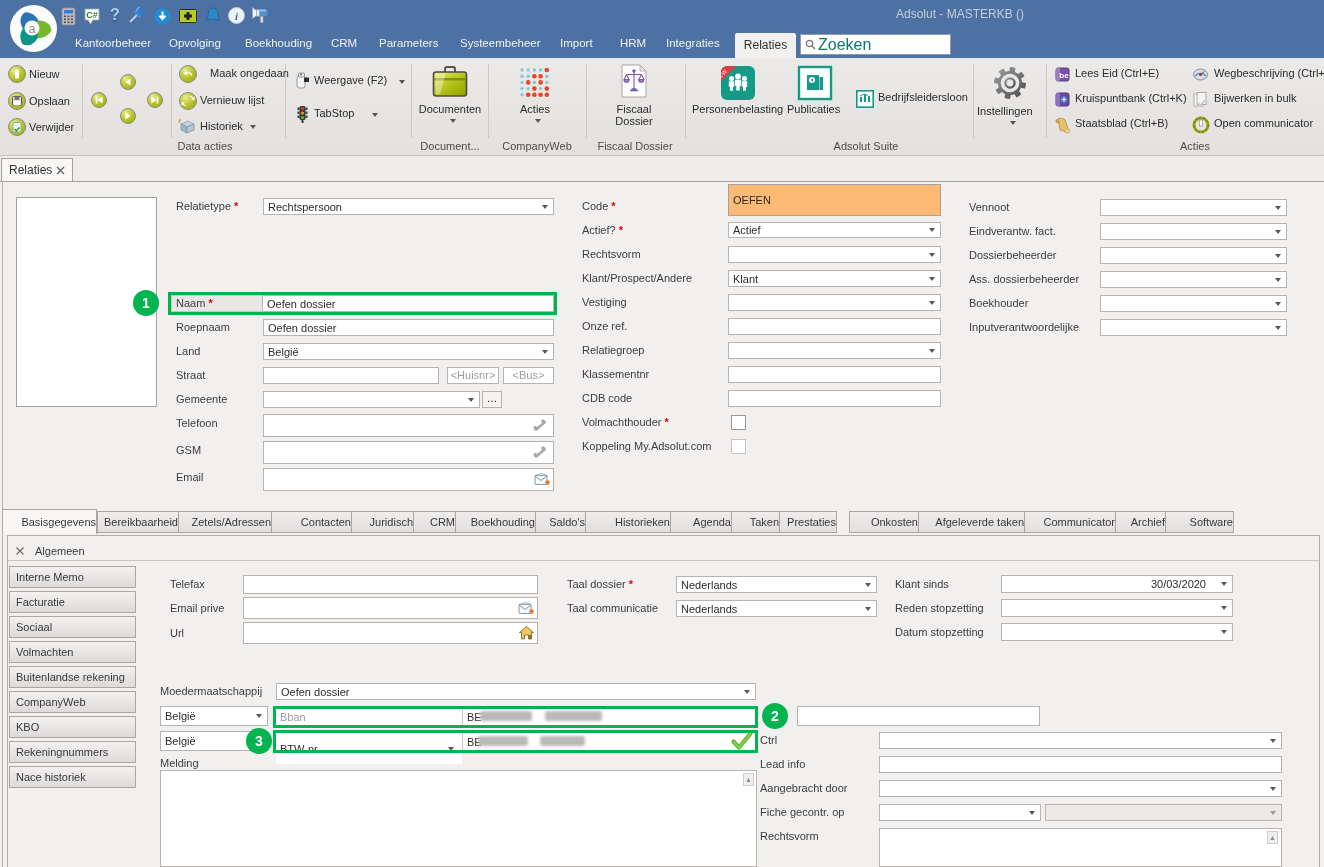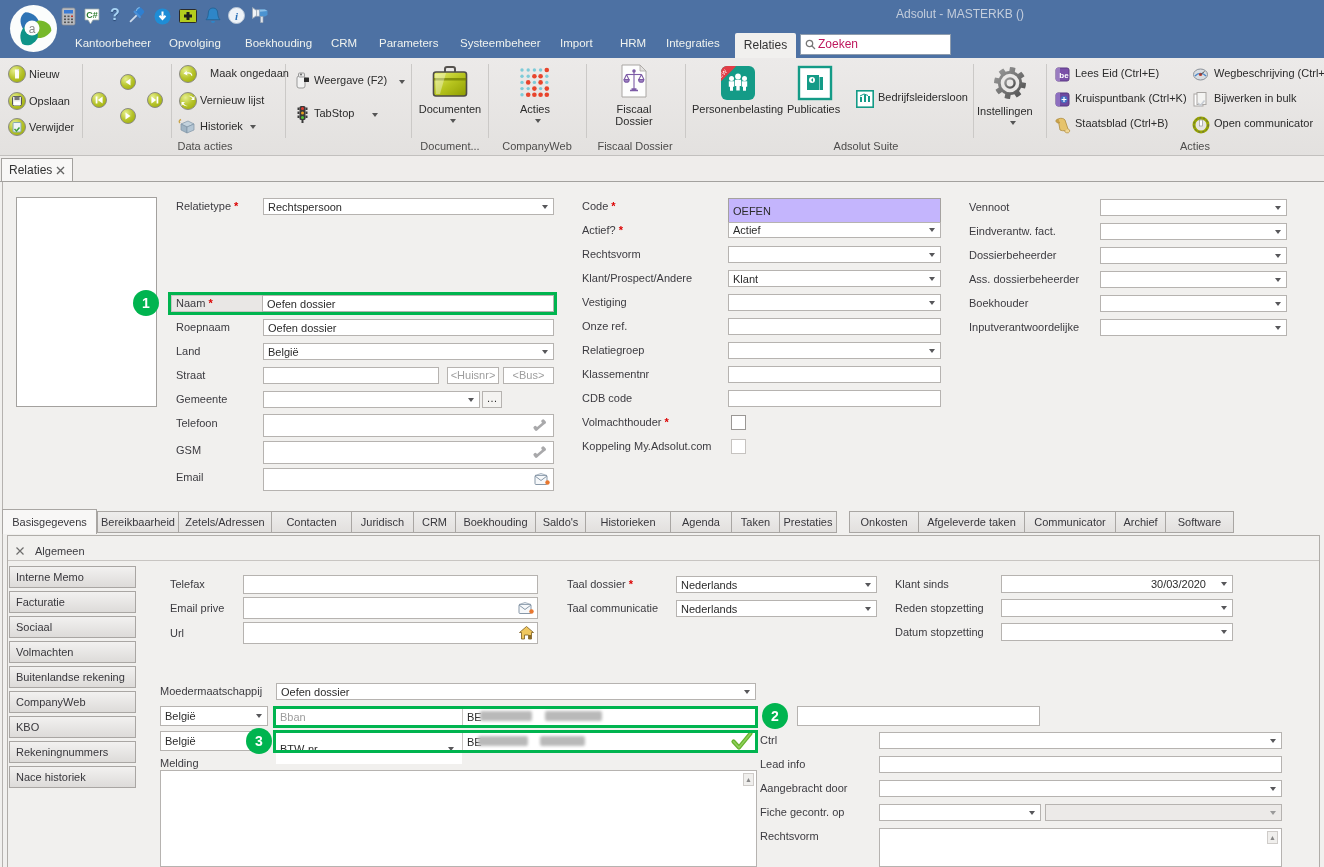--- a/index.html
+++ b/index.html
@@ -9,34 +9,34 @@
 .inp span.tx{position:absolute;left:4px;top:50%;transform:translateY(-50%);white-space:nowrap}
 .ar{position:absolute;right:5px;top:50%;margin-top:-2px;width:0;height:0;border-left:3.5px solid transparent;border-right:3.5px solid transparent;border-top:4px solid #57575a}
 .red{color:#dc0000;font-weight:bold}
 .gc{position:absolute;width:26px;height:26px;border-radius:50%;background:#00b44f;color:#fff;font-weight:bold;font-size:14px;text-align:center;line-height:26px;z-index:9}
 .gb{position:absolute;border:3px solid #00b44f;z-index:8}
 .sep{position:absolute;top:64px;width:1px;height:74px;background:#cbc9c7}
 .glab{position:absolute;top:140px;font-size:11px;color:#4d4c4b;text-align:center;white-space:nowrap}
 .rbt{position:absolute;font-size:11px;color:#2b2b2b;white-space:nowrap}
 .chev{display:inline-block;width:0;height:0;border-left:3.5px solid transparent;border-right:3.5px solid transparent;border-top:4px solid #555;vertical-align:middle;margin-left:4px}
 .menu{position:absolute;top:30px;height:28px;line-height:26px;font-size:11.5px;color:#f0f3ef}
-.btab{position:absolute;top:511px;height:22px;background:linear-gradient(#eeedec,#e2e0de);border:1px solid #a9a6a3;font-size:11px;color:#38373c;text-align:center;line-height:20px;white-space:nowrap}
+.btab{position:absolute;top:511px;height:22px;background:linear-gradient(#eeedec,#e2e0de);border:1px solid #a9a6a3;font-size:11px;color:#38373c;text-align:right;line-height:20px;white-space:nowrap}
 .sbtn{position:absolute;left:9px;width:127px;height:22px;background:linear-gradient(#f2f1f0,#dddbd9);border:1px solid #a9a6a3;font-size:11px;color:#38373c;line-height:20px;padding-left:6px;white-space:nowrap}
 .cbx{position:absolute;width:15px;height:15px;background:#fff;border:1px solid #9a9794}
 .ghost{color:#9d9d9d}
 svg{position:absolute;overflow:visible}
 .blur{position:absolute;background:#b9b9b9;filter:blur(1.5px);border-radius:2px;height:9px}
 </style></head>
 <body>
 
 <div class="ab" style="left:0;top:0;width:1324px;height:58px;background:#4d71a3"></div>
 <div class="ab" style="left:735px;top:33px;width:61px;height:25px;background:#f1f0ee;border-radius:2px 2px 0 0"></div>
 <div class="ab" style="left:736px;top:33px;width:59px;height:25px;font-size:12px;color:#333;text-align:center;line-height:25px">Relaties</div>
 <div class="ab" style="left:800px;top:34px;width:151px;height:21px;background:#fff;border:1px solid #8f9dae"></div>
-<div class="ab" style="left:818px;top:34px;width:130px;height:27px;font-size:12px;color:#be185d;line-height:21px">Zoeken</div>
+<div class="ab" style="left:818px;top:34px;width:130px;height:27px;font-size:16px;color:#0f766e;line-height:21px">Zoeken</div>
 <svg style="left:805px;top:39px" width="11" height="11" viewBox="0 0 11 11">
     <circle cx="4.5" cy="4.5" r="3.2" fill="none" stroke="#777" stroke-width="1.3"></circle>
     <line x1="7" y1="7" x2="10" y2="10" stroke="#777" stroke-width="1.3"></line>
   </svg>
 <div class="ab" style="left:880px;top:7px;width:160px;font-size:12px;color:#c3cddc;text-align:center">Adsolut - MASTERKB ()</div>
 
 <svg style="left:10px;top:5px" width="47" height="47" viewBox="0 0 47 47">
 <circle cx="23.5" cy="23.5" r="23.5" fill="#fbfdfc"></circle>
 <g transform="translate(23,24)">
 <path d="M -4,-18 C 4,-16 9,-9 7,0 C 2,4 -6,3 -10,-3 C -12,-10 -10,-16 -4,-18 Z" fill="#2e74b5" transform="rotate(-12)"></path>
@@ -437,21 +437,21 @@
 <div class="lbl" style="left:176px;top:471px">Email</div>
 <div class="inp" style="left:263px;top:468px;width:291px;height:23px"></div>
 <svg style="left:534px;top:473px" width="16" height="13" viewBox="0 0 16 13">
       <rect x="1" y="2.5" width="12" height="9" rx="1" fill="#f6f8fa" stroke="#8898a8"></rect>
       <path d="M1,3 L7,7.5 L13,3" fill="none" stroke="#8898a8"></path>
       <path d="M1,2.5 h12 l-6,-2 z" fill="#e8eef4" stroke="#8898a8" stroke-width="0.7"></path>
       <circle cx="13.5" cy="9.5" r="2.2" fill="#e8772e"></circle>
     </svg>
 
 <div class="lbl" style="left:582px;top:200px">Code <span class="red">*</span></div>
-<div class="inp" style="left:728px;top:198px;width:213px;height:26px;background:#c4b5fd;border-color:#a5a29f">
+<div class="inp" style="left:728px;top:184px;width:213px;height:32px;background:#fdba74;border-color:#a5a29f">
       <span class="tx">OEFEN</span>
     </div>
 <div class="lbl" style="left:582px;top:224px">Actief? <span class="red">*</span></div>
 <div class="inp" style="left:728px;top:222px;width:213px;height:16px">
       <span class="tx">Actief</span>
       <i class="ar"></i>
     </div>
 <div class="lbl" style="left:582px;top:248px">Rechtsvorm</div>
 <div class="inp" style="left:728px;top:246px;width:213px;height:17px">
       <i class="ar"></i>

